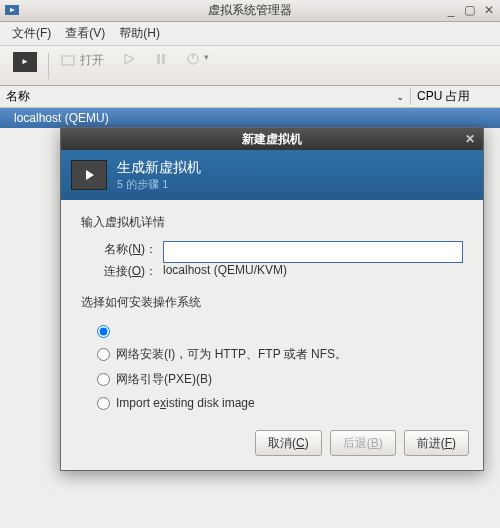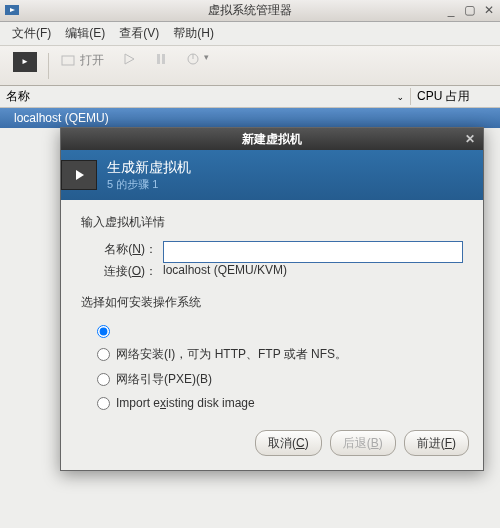--- a/index.html
+++ b/index.html
@@ -14,34 +14,34 @@
 .tb-btn{height:30px;display:flex;align-items:flex-start;padding:0 6px;border:1px solid transparent;border-radius:3px;color:#888;gap:4px}
 .tb-btn.en{color:#444}
 .tb-sep{width:1px;height:26px;background:#c8c4bc}
 .cols{height:22px;background:#eeeeec;display:flex;border-bottom:1px solid #c8c4bc;align-items:center}
 .cols .c1{flex:1;padding-left:6px;display:flex;align-items:center;justify-content:space-between;padding-right:6px}
 .cols .c2{width:90px;padding-left:6px;border-left:1px solid #c8c4bc}
 .row-sel{height:20px;background:linear-gradient(#5a8ec8,#3b6ea9);color:#fff;padding-left:14px;display:flex;align-items:center;font-size:11px}
 .dialog{position:absolute;left:60px;top:127px;width:424px;background:#eeeeec;box-shadow:0 4px 16px rgba(0,0,0,0.4);border:1px solid #666}
 .dlg-title{height:22px;background:linear-gradient(#555,#333);color:#fff;display:flex;align-items:center;justify-content:center;position:relative;font-weight:bold;font-size:12px}
 .dlg-close{position:absolute;right:4px;top:4px;width:14px;height:14px;color:#ccc;cursor:pointer}
-.dlg-header{height:50px;background:linear-gradient(#2f6fa8,#255c8f);display:flex;align-items:center;padding-left:0;gap:10px}
+.dlg-header{height:50px;background:linear-gradient(#2f6fa8,#255c8f);display:flex;align-items:center;padding-left:10px;gap:10px}
 .dlg-header .ico{width:36px;height:30px;background:#454545;border:1px solid #222;display:flex;align-items:center;justify-content:center}
 .dlg-header .ico svg{fill:#fff}
 .dlg-header .txt h3{color:#fff;font-size:14px;font-weight:normal}
 .dlg-header .txt p{color:#9cc4e8;font-size:11px}
 .dlg-body{padding:14px 20px 6px 20px;color:#333}
 .sec-title{margin-bottom:10px}
 .form-row{display:flex;padding-left:16px}
 .form-row label{width:66px;text-align:right;padding-right:6px}
 .form-row input[type=text]{flex:1;height:22px;border:1px solid #3b6ea9;padding:0 4px;background:#fff}
 .radio-row{display:flex;align-items:center;padding:4px 0 4px 16px;gap:6px}
 .radio-row input{margin:0}
 .dlg-footer{display:flex;justify-content:flex-end;gap:8px;padding:10px 14px 14px 14px}
-.btn{height:26px;padding:0 12px;background:linear-gradient(#fdfdfc,#e3e0da);border:1px solid #a8a49c;border-radius:11px;cursor:pointer;color:#333}
+.btn{height:26px;padding:0 12px;background:linear-gradient(#fdfdfc,#e3e0da);border:1px solid #a8a49c;border-radius:3px;cursor:pointer;color:#333}
 .btn:disabled{color:#aaa;cursor:default}
 .u{text-decoration:underline}
 .tri{font-size:9px}
 .mi{position:absolute;left:4px;top:2px;width:16px;height:16px}
 .ico-new{width:24px;height:20px;background:#3a3a3a;display:flex;align-items:center;justify-content:center;position:relative}
 .ico-new::after{content:"►";color:#fff;font-size:8px}
 </style>
 </head>
 <body>
 
@@ -53,21 +53,20 @@
   <span>虚拟系统管理器</span>
   <div class="win-ctrls">
     <div>_</div>
     <div>▢</div>
     <div>✕</div>
   </div>
 </div>
 
 <div class="menubar">
   <div>文件(F)</div>
-  <div>编辑(E)</div>
   <div>查看(V)</div>
   <div>帮助(H)</div>
 </div>
 
 <div class="toolbar">
   <div class="tb-btn en">
       <div class="ico-new"></div>
     </div>
   <div class="tb-sep"></div>
   <div class="tb-btn">

